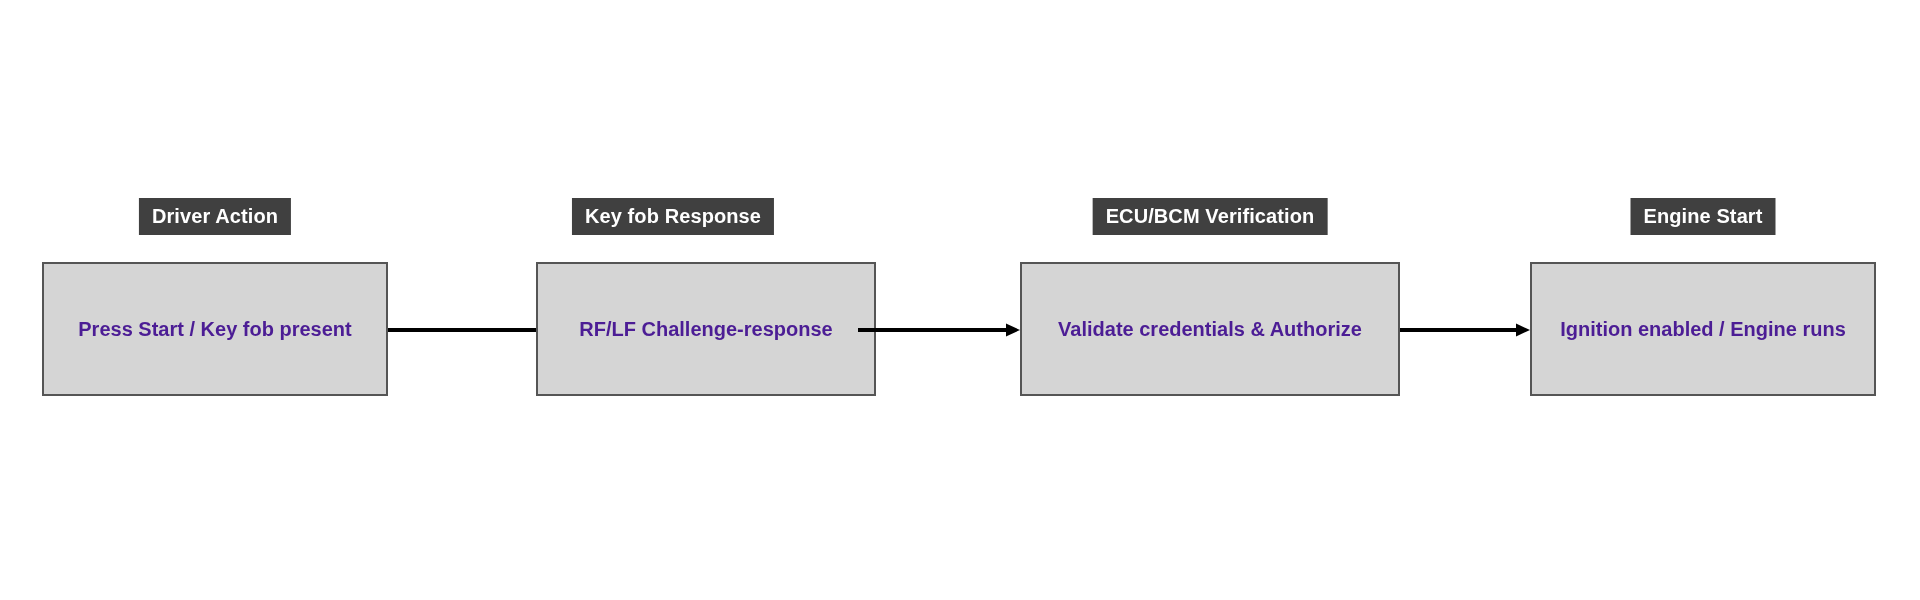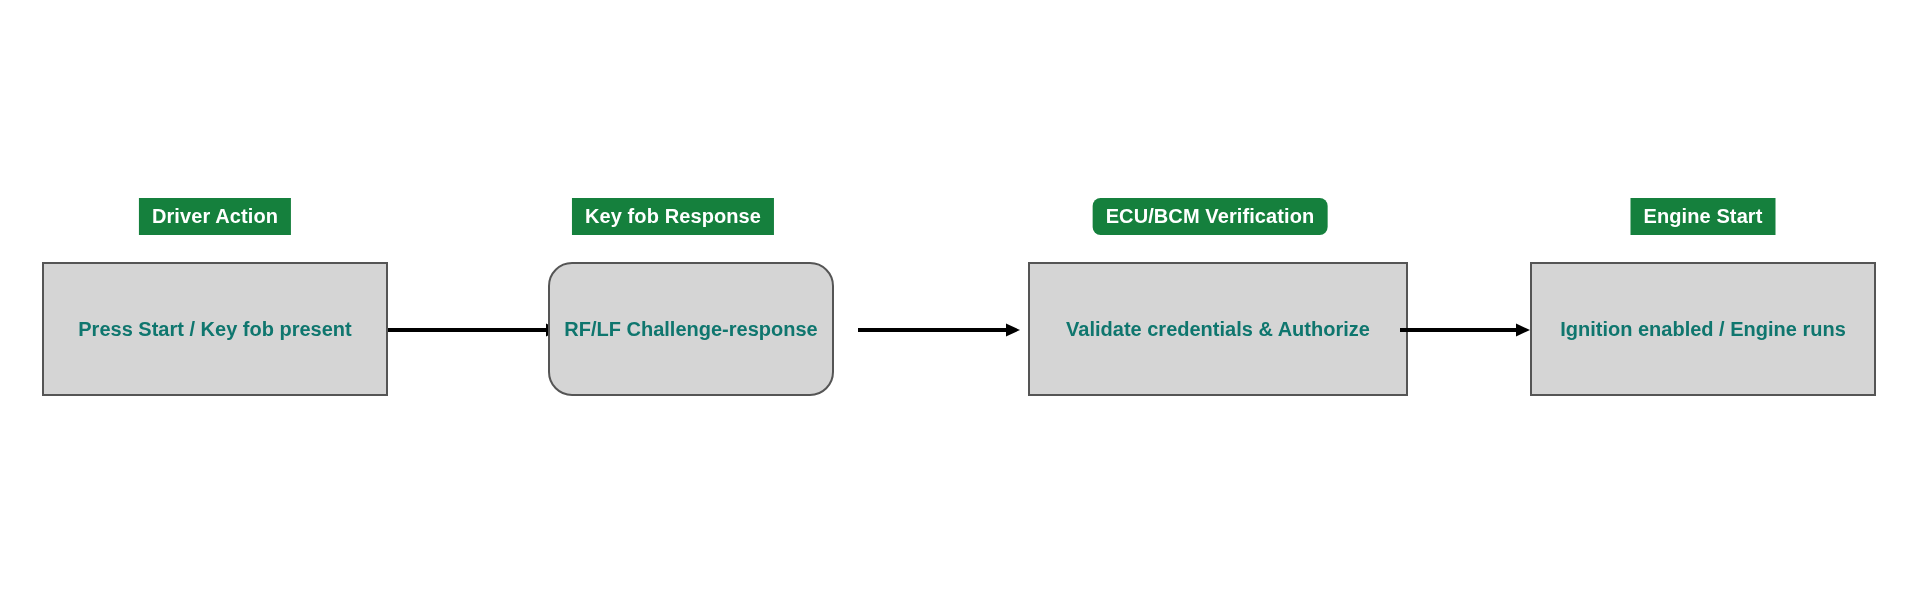--- a/index.html
+++ b/index.html
@@ -26,21 +26,21 @@
     position: absolute;
     top: 0;
     height: 600px;
   }
 
   
   .stage-badge {
     position: absolute;
     top: 198px;
     height: 37px;
-    background: #15803d;
+    background: #404040;
     color: #ffffff;
     font-size: 20px;
     font-weight: bold;
     letter-spacing: 0.1px;
     display: flex;
     align-items: center;
     justify-content: center;
     padding: 0 13px;
     box-sizing: border-box;
     white-space: nowrap;
@@ -54,21 +54,21 @@
     height: 134px;
     background: #D5D5D5;
     border: 2px solid #555555;
     box-sizing: border-box;
     display: flex;
     align-items: center;
     justify-content: center;
     padding: 0 10px;
   }
   .stage-box-label {
-    color: #0f766e;
+    color: #4c1d95;
     font-size: 20px;
     font-weight: bold;
     line-height: 1.25;
     text-align: right;
     white-space: nowrap;
   }
 
   
   .connector {
     position: absolute;
@@ -98,37 +98,37 @@
     <svg width="172" height="16" viewBox="0 0 172 16" aria-hidden="true">
       <line x1="0" y1="8" x2="160" y2="8" stroke="#000000" stroke-width="4"></line>
       <polygon points="158,1.5 172,8 158,14.5" fill="#000000"></polygon>
     </svg>
   </div>
 
   <div class="stage">
     <div class="stage-badge" style="left:673px;">
       <span>Key fob Response</span>
     </div>
-    <div class="stage-box" style="left:548px; width:286px;border-radius:24px;">
+    <div class="stage-box" style="left:536px; width:340px;">
       <span class="stage-box-label">RF/LF Challenge-response</span>
     </div>
   </div>
 
   <div class="connector" style="left:858px; width:162px;">
     <svg width="162" height="16" viewBox="0 0 162 16" aria-hidden="true">
       <line x1="0" y1="8" x2="150" y2="8" stroke="#000000" stroke-width="4"></line>
       <polygon points="148,1.5 162,8 148,14.5" fill="#000000"></polygon>
     </svg>
   </div>
 
   <div class="stage">
-    <div class="stage-badge" style="left:1210px;border-radius:8px;">
+    <div class="stage-badge" style="left:1210px;">
       <span>ECU/BCM Verification</span>
     </div>
-    <div class="stage-box" style="left:1020px; width:380px;margin-left:8px;">
+    <div class="stage-box" style="left:1020px; width:380px;">
       <span class="stage-box-label">Validate credentials &amp; Authorize</span>
     </div>
   </div>
 
   <div class="connector" style="left:1400px; width:130px;">
     <svg width="130" height="16" viewBox="0 0 130 16" aria-hidden="true">
       <line x1="0" y1="8" x2="118" y2="8" stroke="#000000" stroke-width="4"></line>
       <polygon points="116,1.5 130,8 116,14.5" fill="#000000"></polygon>
     </svg>
   </div>

